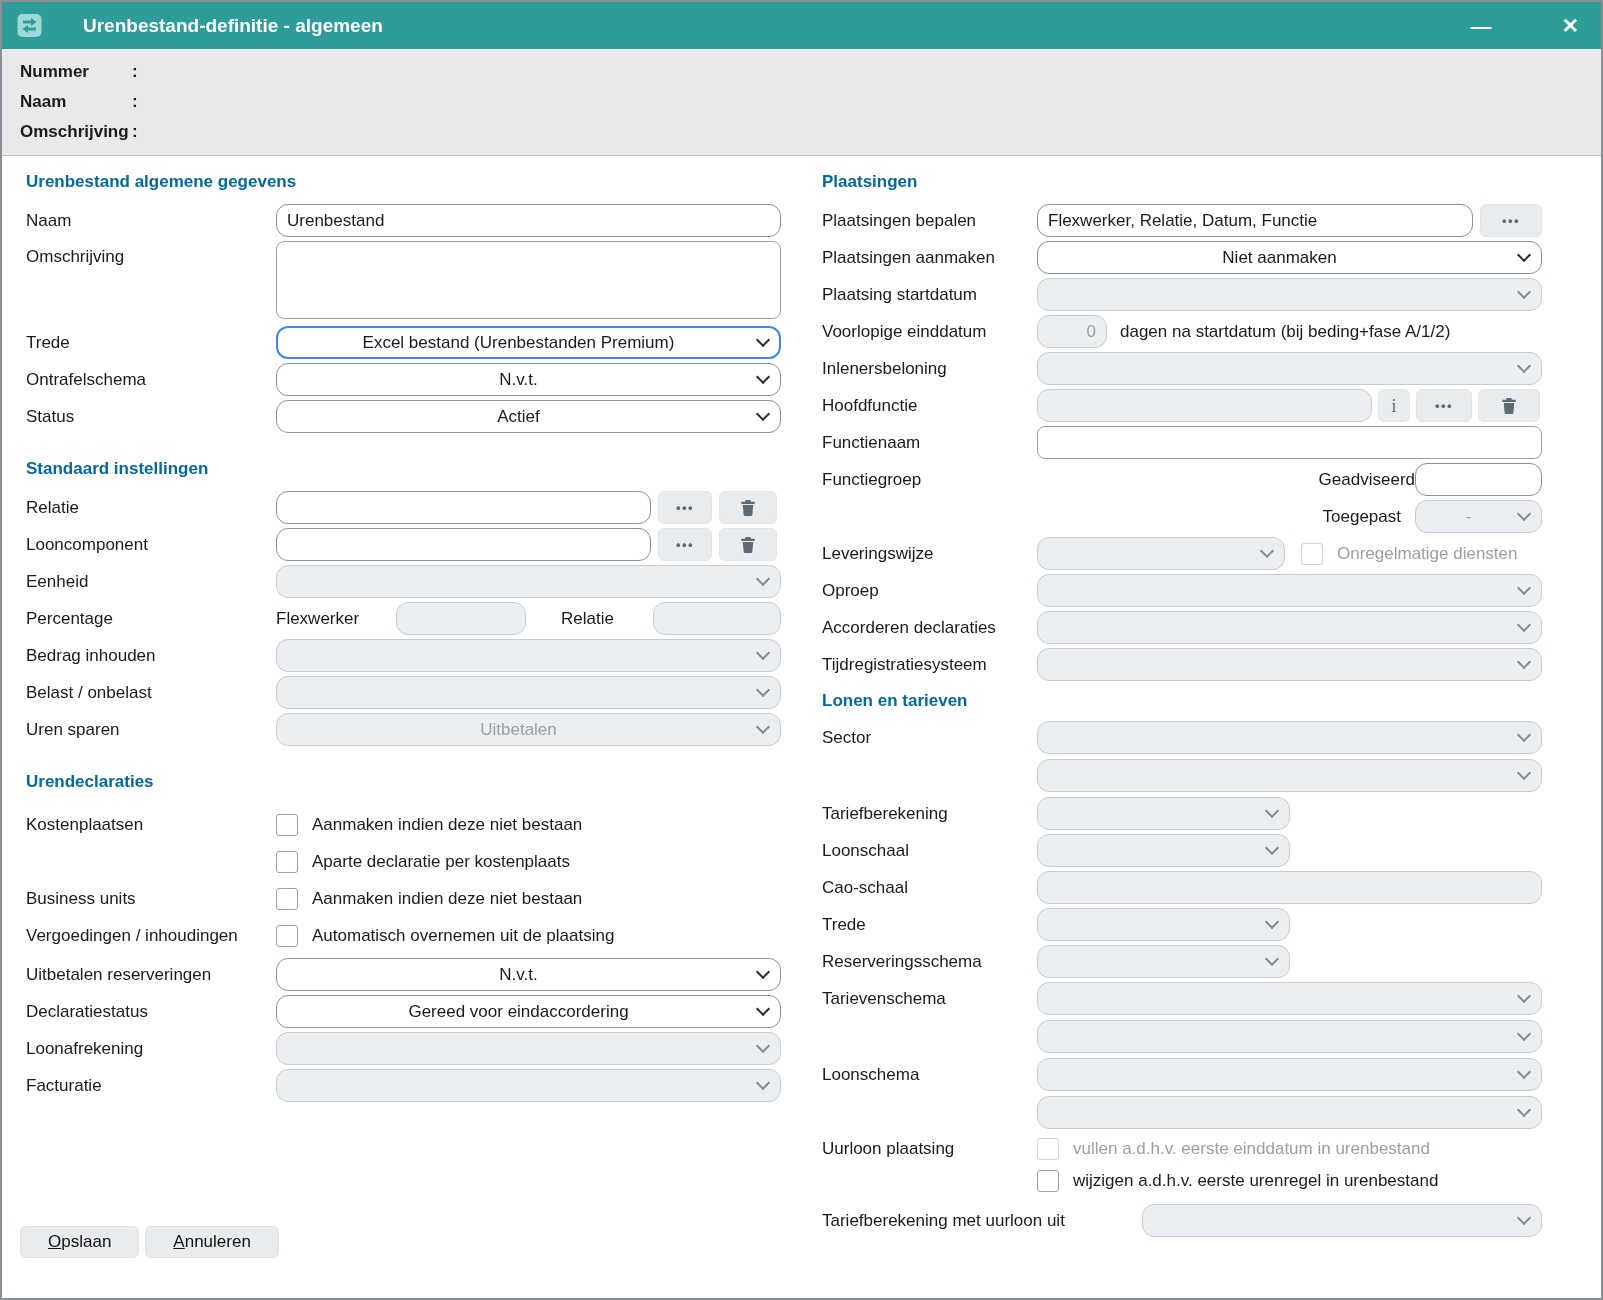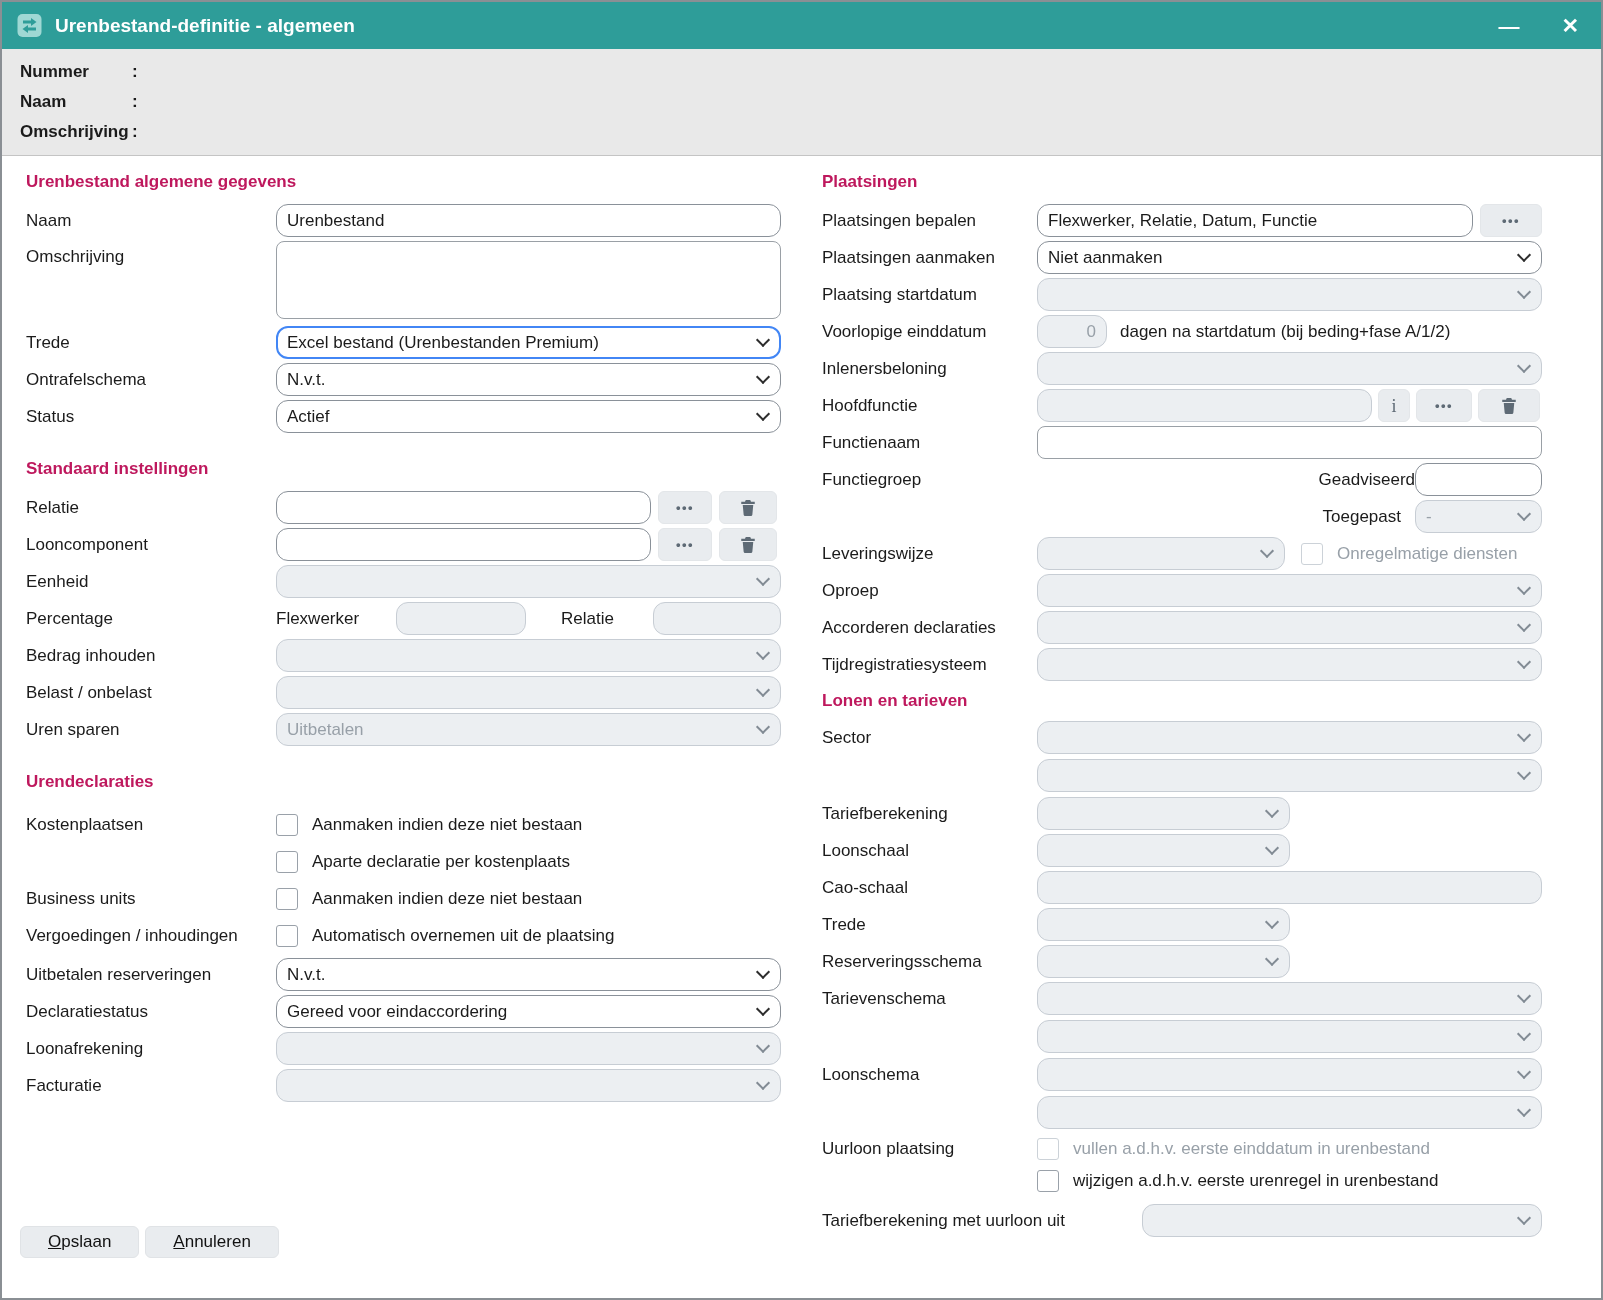--- a/index.html
+++ b/index.html
@@ -3,53 +3,53 @@
 <meta charset="utf-8">
 <style>
   html,body{margin:0;padding:0;}
   body{
     width:1603px;height:1300px;position:relative;background:#fff;
     font-family:"Liberation Sans", sans-serif;color:#1b1b1b;overflow:hidden;
     box-sizing:border-box;border:2px solid #8a8f94;
   }
   *{box-sizing:border-box;}
   
-  .titlebar{height:47px;background:#2E9D99;display:flex;align-items:center;padding:0 16px 0 14px;}
+  .titlebar{height:47px;background:#2E9D99;display:flex;align-items:center;padding:0 16px 0 14px;gap:28px;}
   .titlebar .apptitle{color:#fff;font-size:19px;font-weight:700;margin-left:12px;}
   .titlebar .spacer{flex:1;}
   .wbtn{color:#fff;font-size:21px;font-weight:700;line-height:1;padding:4px 6px;cursor:default;}
   .wbtn.min{margin-right:30px;}
   
   .hdr{background:#E9E9E9;border-bottom:1px solid #c4c4c4;padding:8px 0 8px 18px;}
   .hdr .hrow{display:flex;height:30px;align-items:center;font-size:17px;font-weight:700;color:#1b1b1b;}
   .hdr .hlbl{width:112px;flex:none;}
   
   .content{display:flex;padding:14px 0 0 24px;}
   .col{display:block;}
   .col.left{width:756px;margin-right:40px;flex:none;}
   .col.right{width:722px;flex:none;}
-  .sect{font-weight:700;font-size:17px;color:#be185d;}
+  .sect{font-weight:700;font-size:17px;color:#0369a1;}
   .s1{margin:2px 0 12px;}
   .s2{margin:26px 0 12px;}
   .s3{margin:26px 0 16px;}
   .sL{margin:10px 0 10px;}
   .row{display:flex;align-items:center;margin-bottom:4px;min-height:33px;}
   .row.top{align-items:flex-start;}
   .row.gap5{margin-bottom:5px;}
   .left .lbl{flex:0 0 250px;font-size:17px;padding-right:6px;}
   .right .lbl{flex:0 0 215px;font-size:17px;padding-right:6px;}
   .lbl.pt{padding-top:6px;}
   .ctl{display:flex;align-items:center;width:505px;flex:none;}
   .ctl.end{justify-content:flex-end;}
   
   .tb,.sel{height:33px;border:1px solid #8a9199;border-radius:12px;background:#fff;
     font-size:17px;color:#1b1b1b;padding:0 10px;font-family:inherit;}
   .tb{outline:none;}
   .sel{display:flex;align-items:center;}
-  .sel .val{flex:1;white-space:nowrap;overflow:hidden;}
+  .sel .val{flex:1;white-space:nowrap;overflow:hidden;text-align:center;}
   .chev{width:10px;height:10px;border-right:2.6px solid #2d2d2d;border-bottom:2.6px solid #2d2d2d;
     transform:rotate(45deg);margin:-5px 2px 0 8px;flex:none;}
   .dis{background:#ECEFF2;border-color:#c7cdd4;color:#98a0a8;}
   .dis .chev{border-color:#828b94;}
   .focused{border:2px solid #4286F5;padding:0 9px;}
   .full{width:100%;}
   .ta{width:100%;height:78px;border:1px solid #9aa0a6;border-radius:8px;resize:none;
     font-family:inherit;font-size:17px;padding:6px 10px;outline:none;}
   .sbtn{height:33px;background:#E9ECEF;border:1px solid #e3e6e9;border-radius:6px;
     display:flex;align-items:center;justify-content:center;color:#5E6A75;margin-left:7px;

